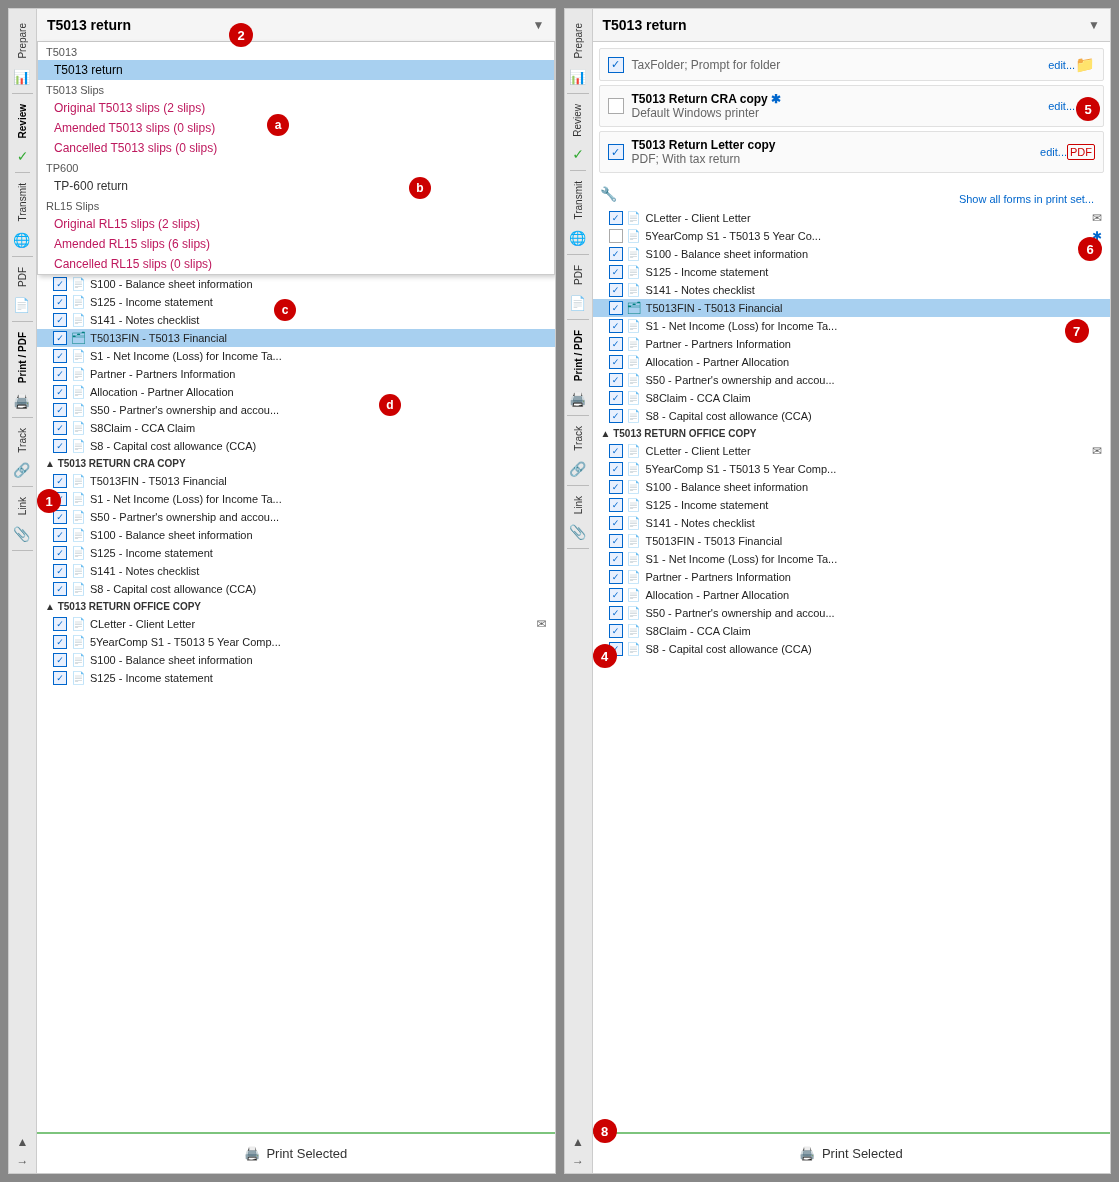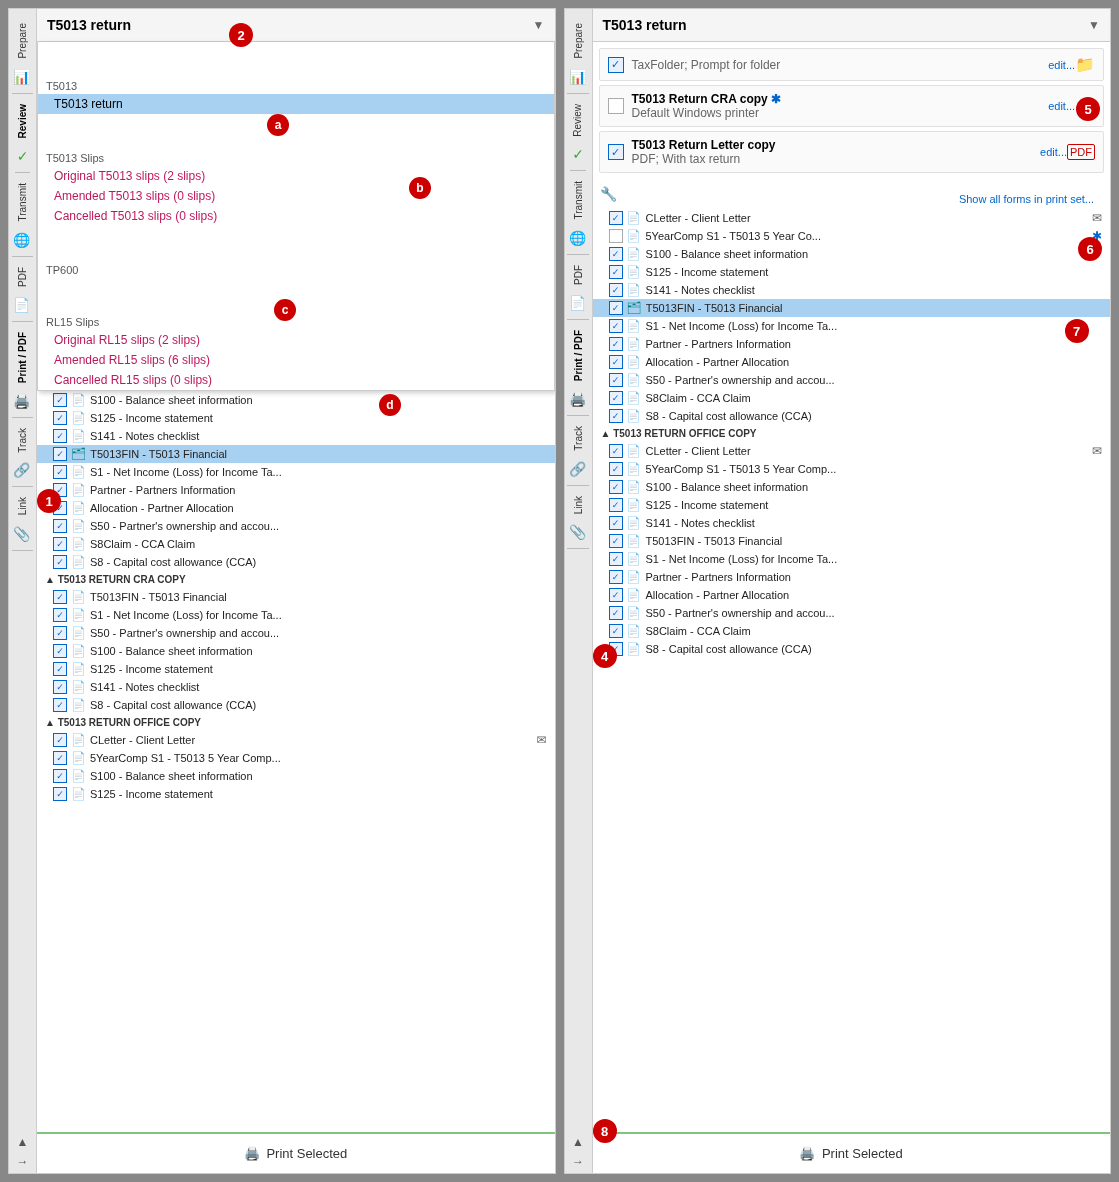--- a/index.html
+++ b/index.html
@@ -62,21 +62,20 @@
       font-size: 12px;
       box-shadow: 2px 2px 5px rgba(0,0,0,0.2);
       z-index: 10;
     }
 
     .dropdown-section-label {
       font-size: 11px;
       color: #555;
       padding: 4px 8px 2px 8px;
       font-weight: normal;
-      margin-top: 34px;
     }
 
     .dropdown-item {
       padding: 3px 8px 3px 16px;
       font-size: 12px;
       cursor: pointer;
       color: #333;
     }
 
     .dropdown-item.selected {
@@ -396,20 +395,21 @@
         </div>
 
         <div style="position:relative;">
           <div class="dropdown-section-label">T5013 Slips</div>
           <div class="dropdown-item italic">Original T5013 slips (2 slips)</div>
           <div class="dropdown-item italic">Amended T5013 slips (0 slips)</div>
           <div class="dropdown-item italic">Cancelled T5013 slips (0 slips)</div>
         </div>
 
         <div class="dropdown-section-label">TP600</div>
+        <div class="dropdown-item">TP-600 return</div>
 
         <div class="dropdown-section-label">RL15 Slips</div>
         <div class="dropdown-item italic">Original RL15 slips (2 slips)</div>
         <div class="dropdown-item italic">Amended RL15 slips (6 slips)</div>
         <div class="dropdown-item italic">Cancelled RL15 slips (0 slips)</div>
       </div>
 
       <div class="tree-container">
 
         <div class="tree-item">

